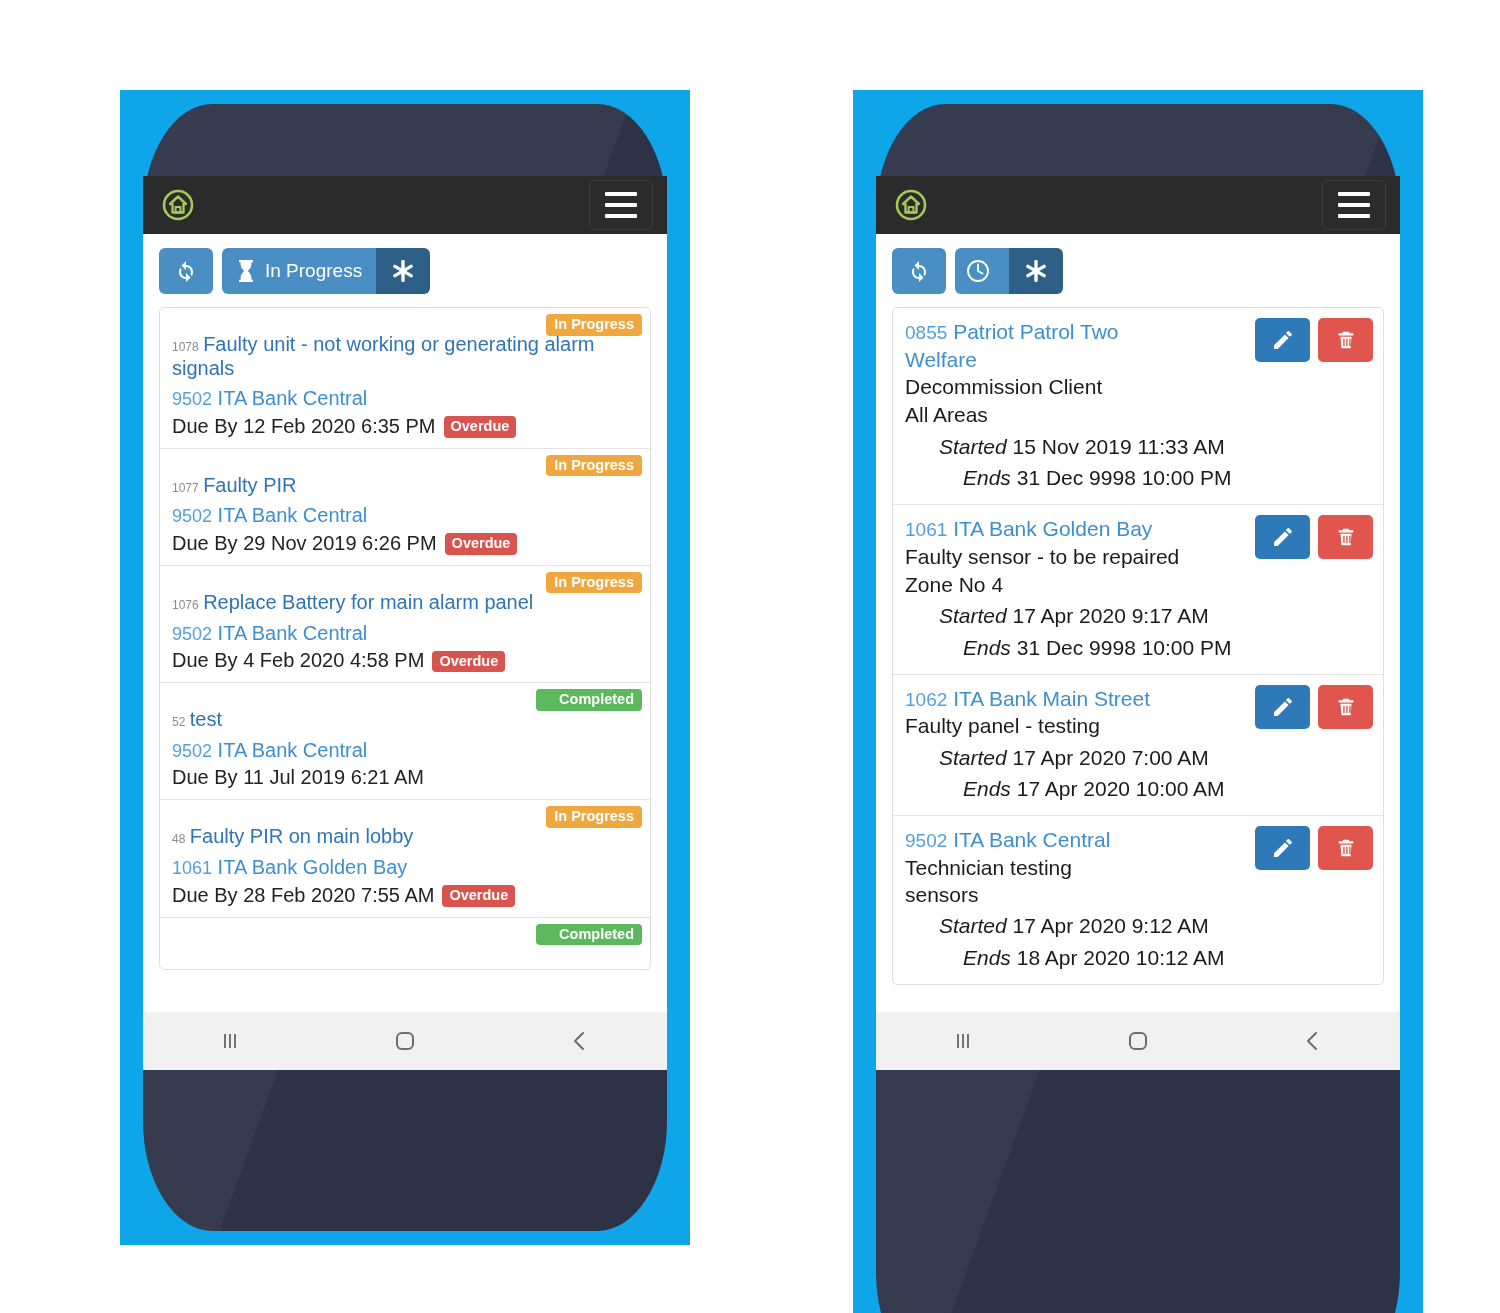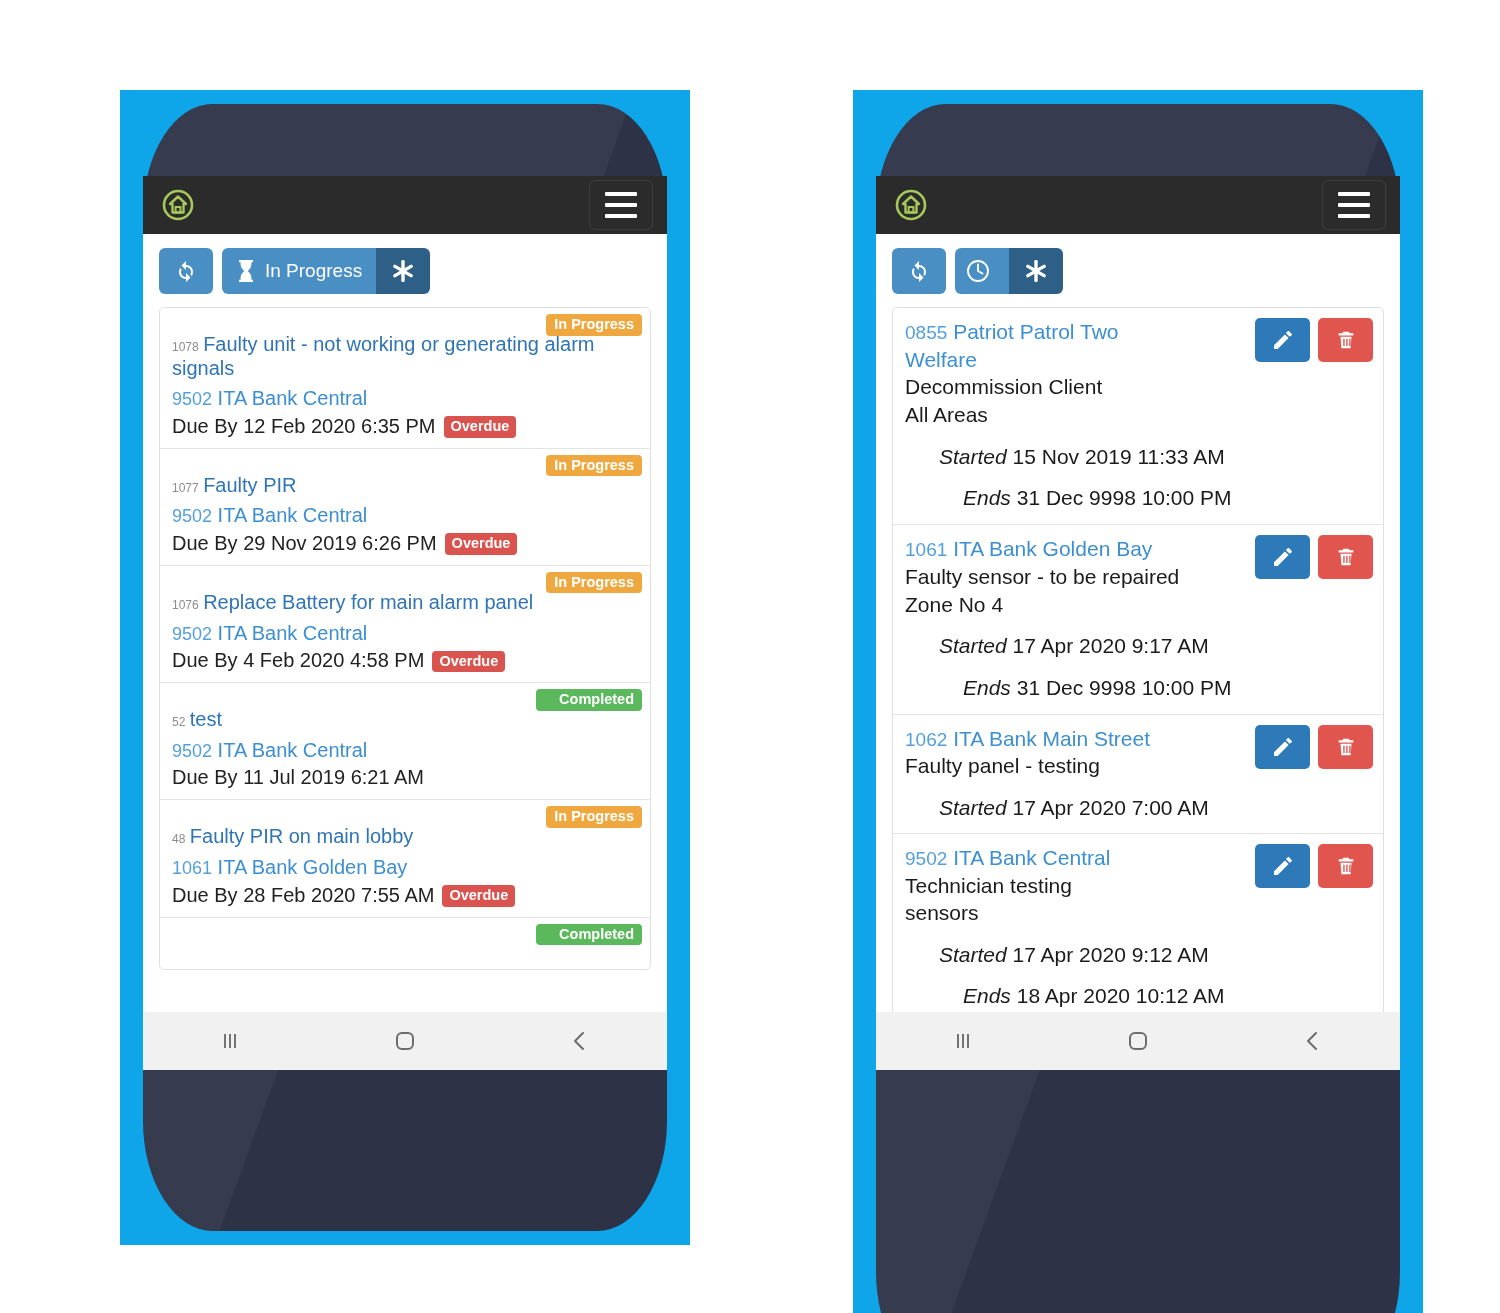--- a/index.html
+++ b/index.html
@@ -102,21 +102,21 @@
   .actions{position:absolute;right:10px;top:10px;display:flex;gap:8px;}
   .act{
     width:55px;height:44px;border-radius:5px;display:flex;align-items:center;justify-content:center;
   }
   .act.edit{background:#2e7ab8;}
   .act.del{background:#e0564f;}
   .sclient{color:#3d8fd0;font-size:21px;line-height:1.3;max-width:270px;}
   .sclient .snum{color:#54a0dd;font-size:19px;}
   .sdesc{color:#1b1b1b;font-size:21px;font-weight:normal;line-height:1.3;max-width:290px;margin-top:0;}
   .sarea{color:#1b1b1b;font-size:21px;line-height:1.3;margin-top:1px;}
-  .stime{color:#1b1b1b;font-size:21px;line-height:1.32;margin-top:14px;padding-left:34px;}
+  .stime{color:#1b1b1b;font-size:21px;line-height:1.32;margin-top:4px;padding-left:34px;}
   .stime .lbl{font-style:italic;}
   .stime.ends{padding-left:58px;}
 
   
   .navbar{
     flex:0 0 auto;height:58px;background:#f1f1f1;display:flex;align-items:center;
     justify-content:space-around;
   }
   .navbar .nb{display:flex;align-items:center;justify-content:center;width:90px;height:58px;}
 </style>
@@ -422,20 +422,24 @@
           </div>
           <div class="sclient">
             <span class="snum">1062</span>
             <span>ITA Bank Main Street</span>
           </div>
           <div class="sdesc">Faulty panel - testing</div>
           <div class="stime">
             <span class="lbl">Started</span>
             <span>17 Apr 2020 7:00 AM</span>
           </div>
+          <div class="stime ends">
+            <span class="lbl">Ends</span>
+            <span>17 Apr 2020 10:00 AM</span>
+          </div>
         </div>
 
         <div class="srow">
           <div class="actions">
             <span class="act edit">
               <span class="ico">
                 <svg width="24" height="24" viewBox="0 0 24 24" fill="#fff">
                   <path d="M3 17.3V21h3.7L17.6 10.1l-3.7-3.7L3 17.3zM20.7 7.3c.4-.4.4-1 0-1.4l-2.6-2.6c-.4-.4-1-.4-1.4 0l-1.8 1.8 3.7 3.7 2.1-1.5z"></path>
                 </svg>
               </span>

